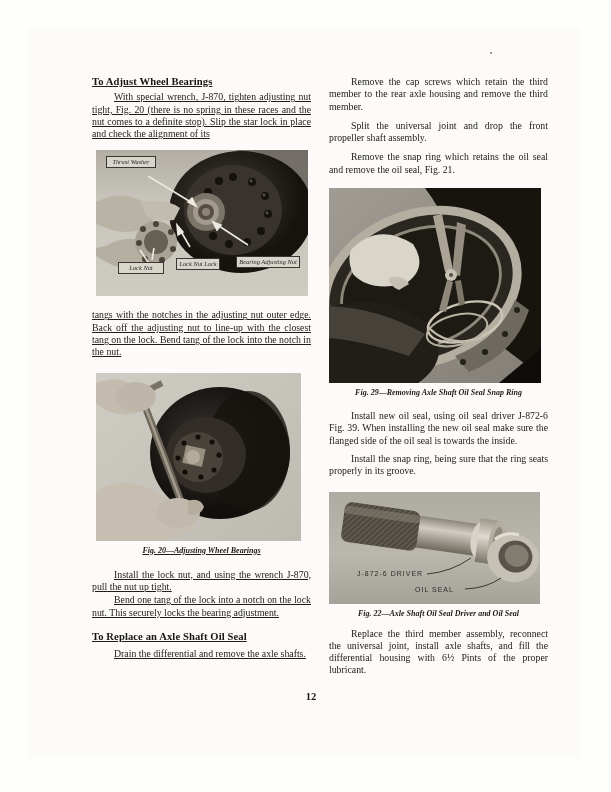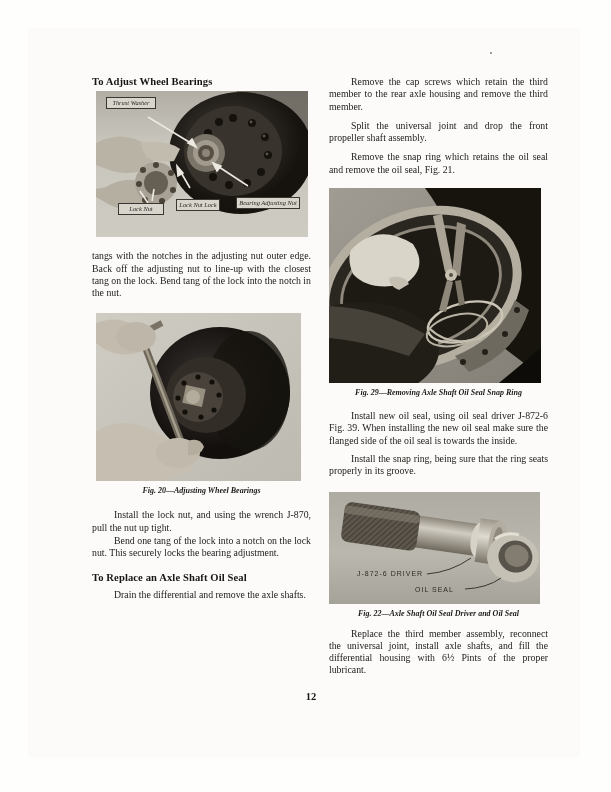--- a/index.html
+++ b/index.html
@@ -1,20 +1,20 @@
 <!DOCTYPE html>
 <html><head>
 <meta charset="utf-8">
 <style>
   html,body{margin:0;padding:0;background:#ffffff;}
   #page{position:relative;width:611px;height:792px;background:#fefefd;overflow:hidden;
         font-family:"Liberation Serif","DejaVu Serif",serif;color:#201e1b;}
   #paper{position:absolute;left:28px;top:28px;width:552px;height:730px;background:#fcfbf9;}
   .col{position:absolute;top:76px;width:219px;font-size:9.8px;line-height:12.3px;text-align:justify;}
-  #col-left{left:92px;}
+  #col-left{left:92px;text-decoration:underline;}
   #col-right{left:329px;}
   .para{margin:0;text-indent:22px;color:#23211e;}
   h3.head{font-size:10.6px;font-weight:bold;margin:0 0 3px 0;color:#181613;letter-spacing:.1px;}
   .figure{position:relative;}
   .figure svg{display:block;}
   .caption{font-size:8px;font-weight:bold;font-style:italic;text-align:center;line-height:10px;
            margin:5px 6px 0 6px;color:#1c1a17;text-indent:0;}
   .photolabel{position:absolute;background:#d8d5cd;border:1px solid #3a3732;color:#2a2723;
               font-style:italic;font-size:6.4px;line-height:7.4px;text-align:center;padding:1px 2px;}
   .fig22label{position:absolute;color:#2e2b26;font-size:7px;letter-spacing:1px;font-family:"Liberation Sans",sans-serif;}
@@ -28,20 +28,21 @@
 </style>
 </head>
 <body>
 
 <div id="page">
   <div id="paper"></div>
   <div id="speck"></div>
 
   <div class="col" id="col-left">
     <h3 class="head">To Adjust Wheel Bearings</h3>
+    <p class="para mb10">With special wrench, J-870, tighten adjusting nut tight, Fig. 20 (there is no spring in these races and the nut comes to a definite stop). Slip the star lock in place and check the alignment of its</p>
 
     <div class="figure figpad-left mb13" style="width:212px;">
       <svg width="212" height="146" viewBox="0 0 212 146">
         <defs>
           <radialGradient id="f19drum" cx="42%" cy="40%">
             <stop offset="0%" stop-color="#4c453c"></stop>
             <stop offset="55%" stop-color="#2b2722"></stop>
             <stop offset="100%" stop-color="#16130e"></stop>
           </radialGradient>
           <linearGradient id="f19bg" x1="0" y1="0" x2="0" y2="1">

